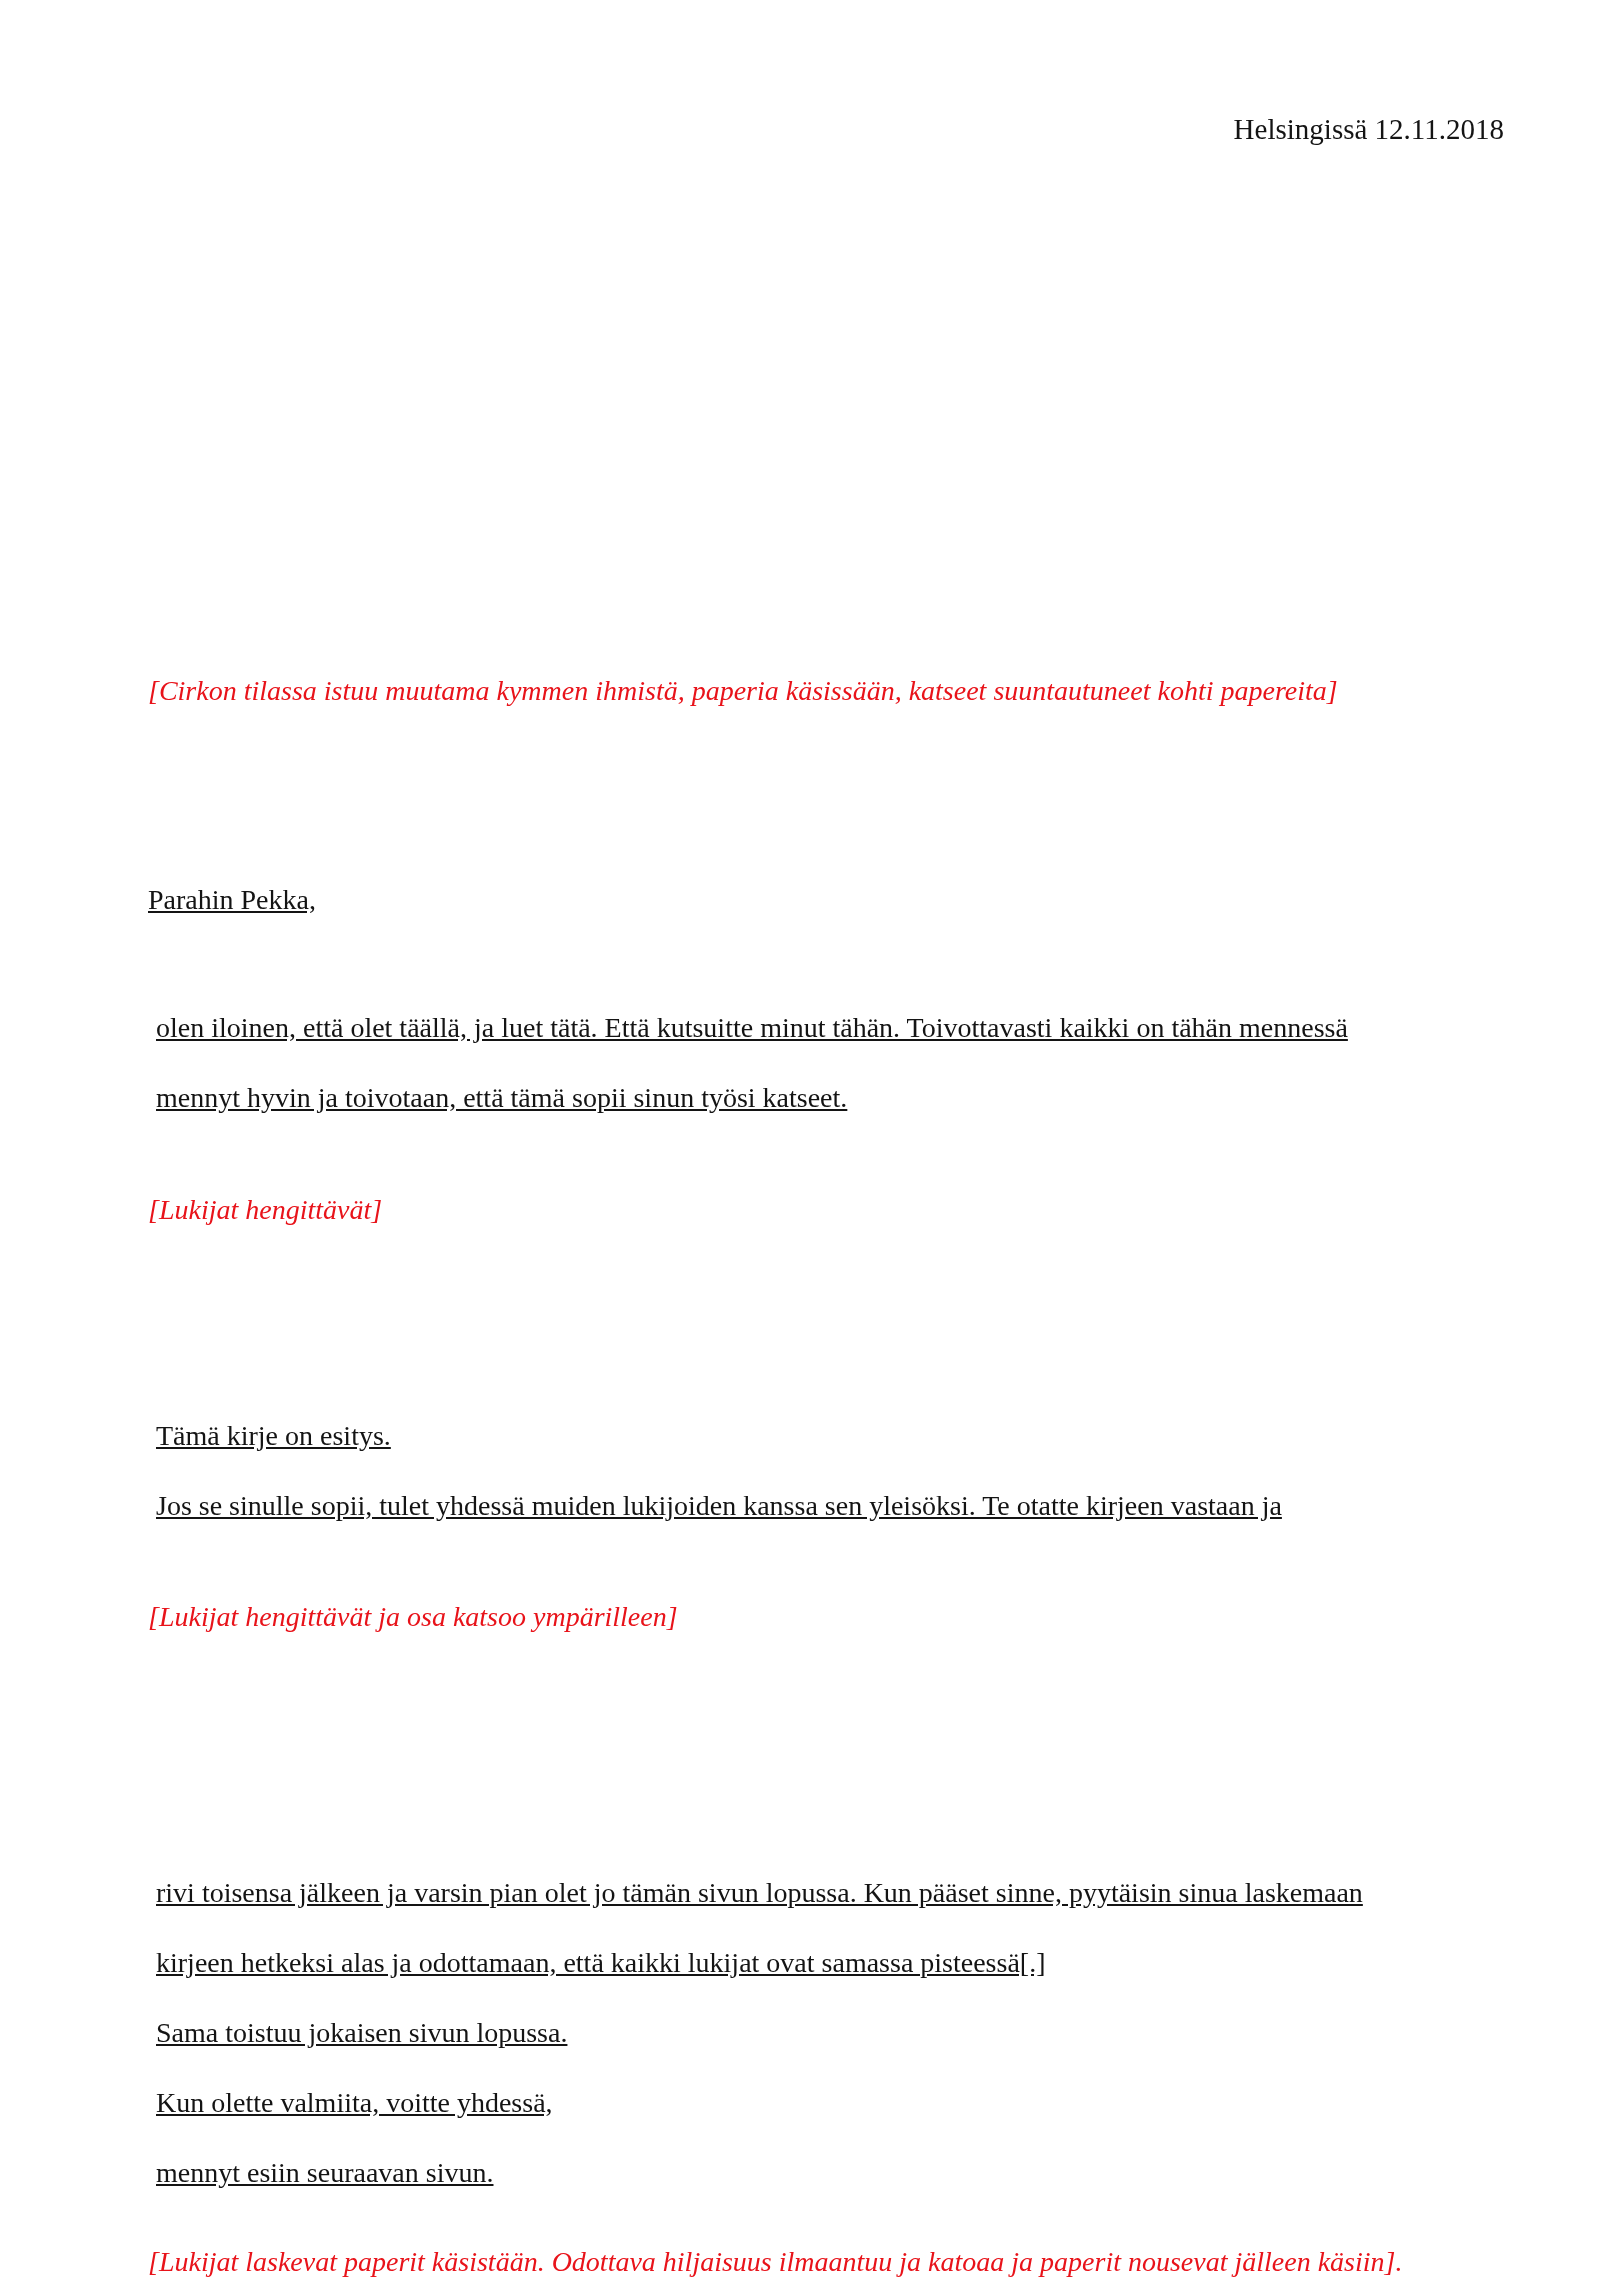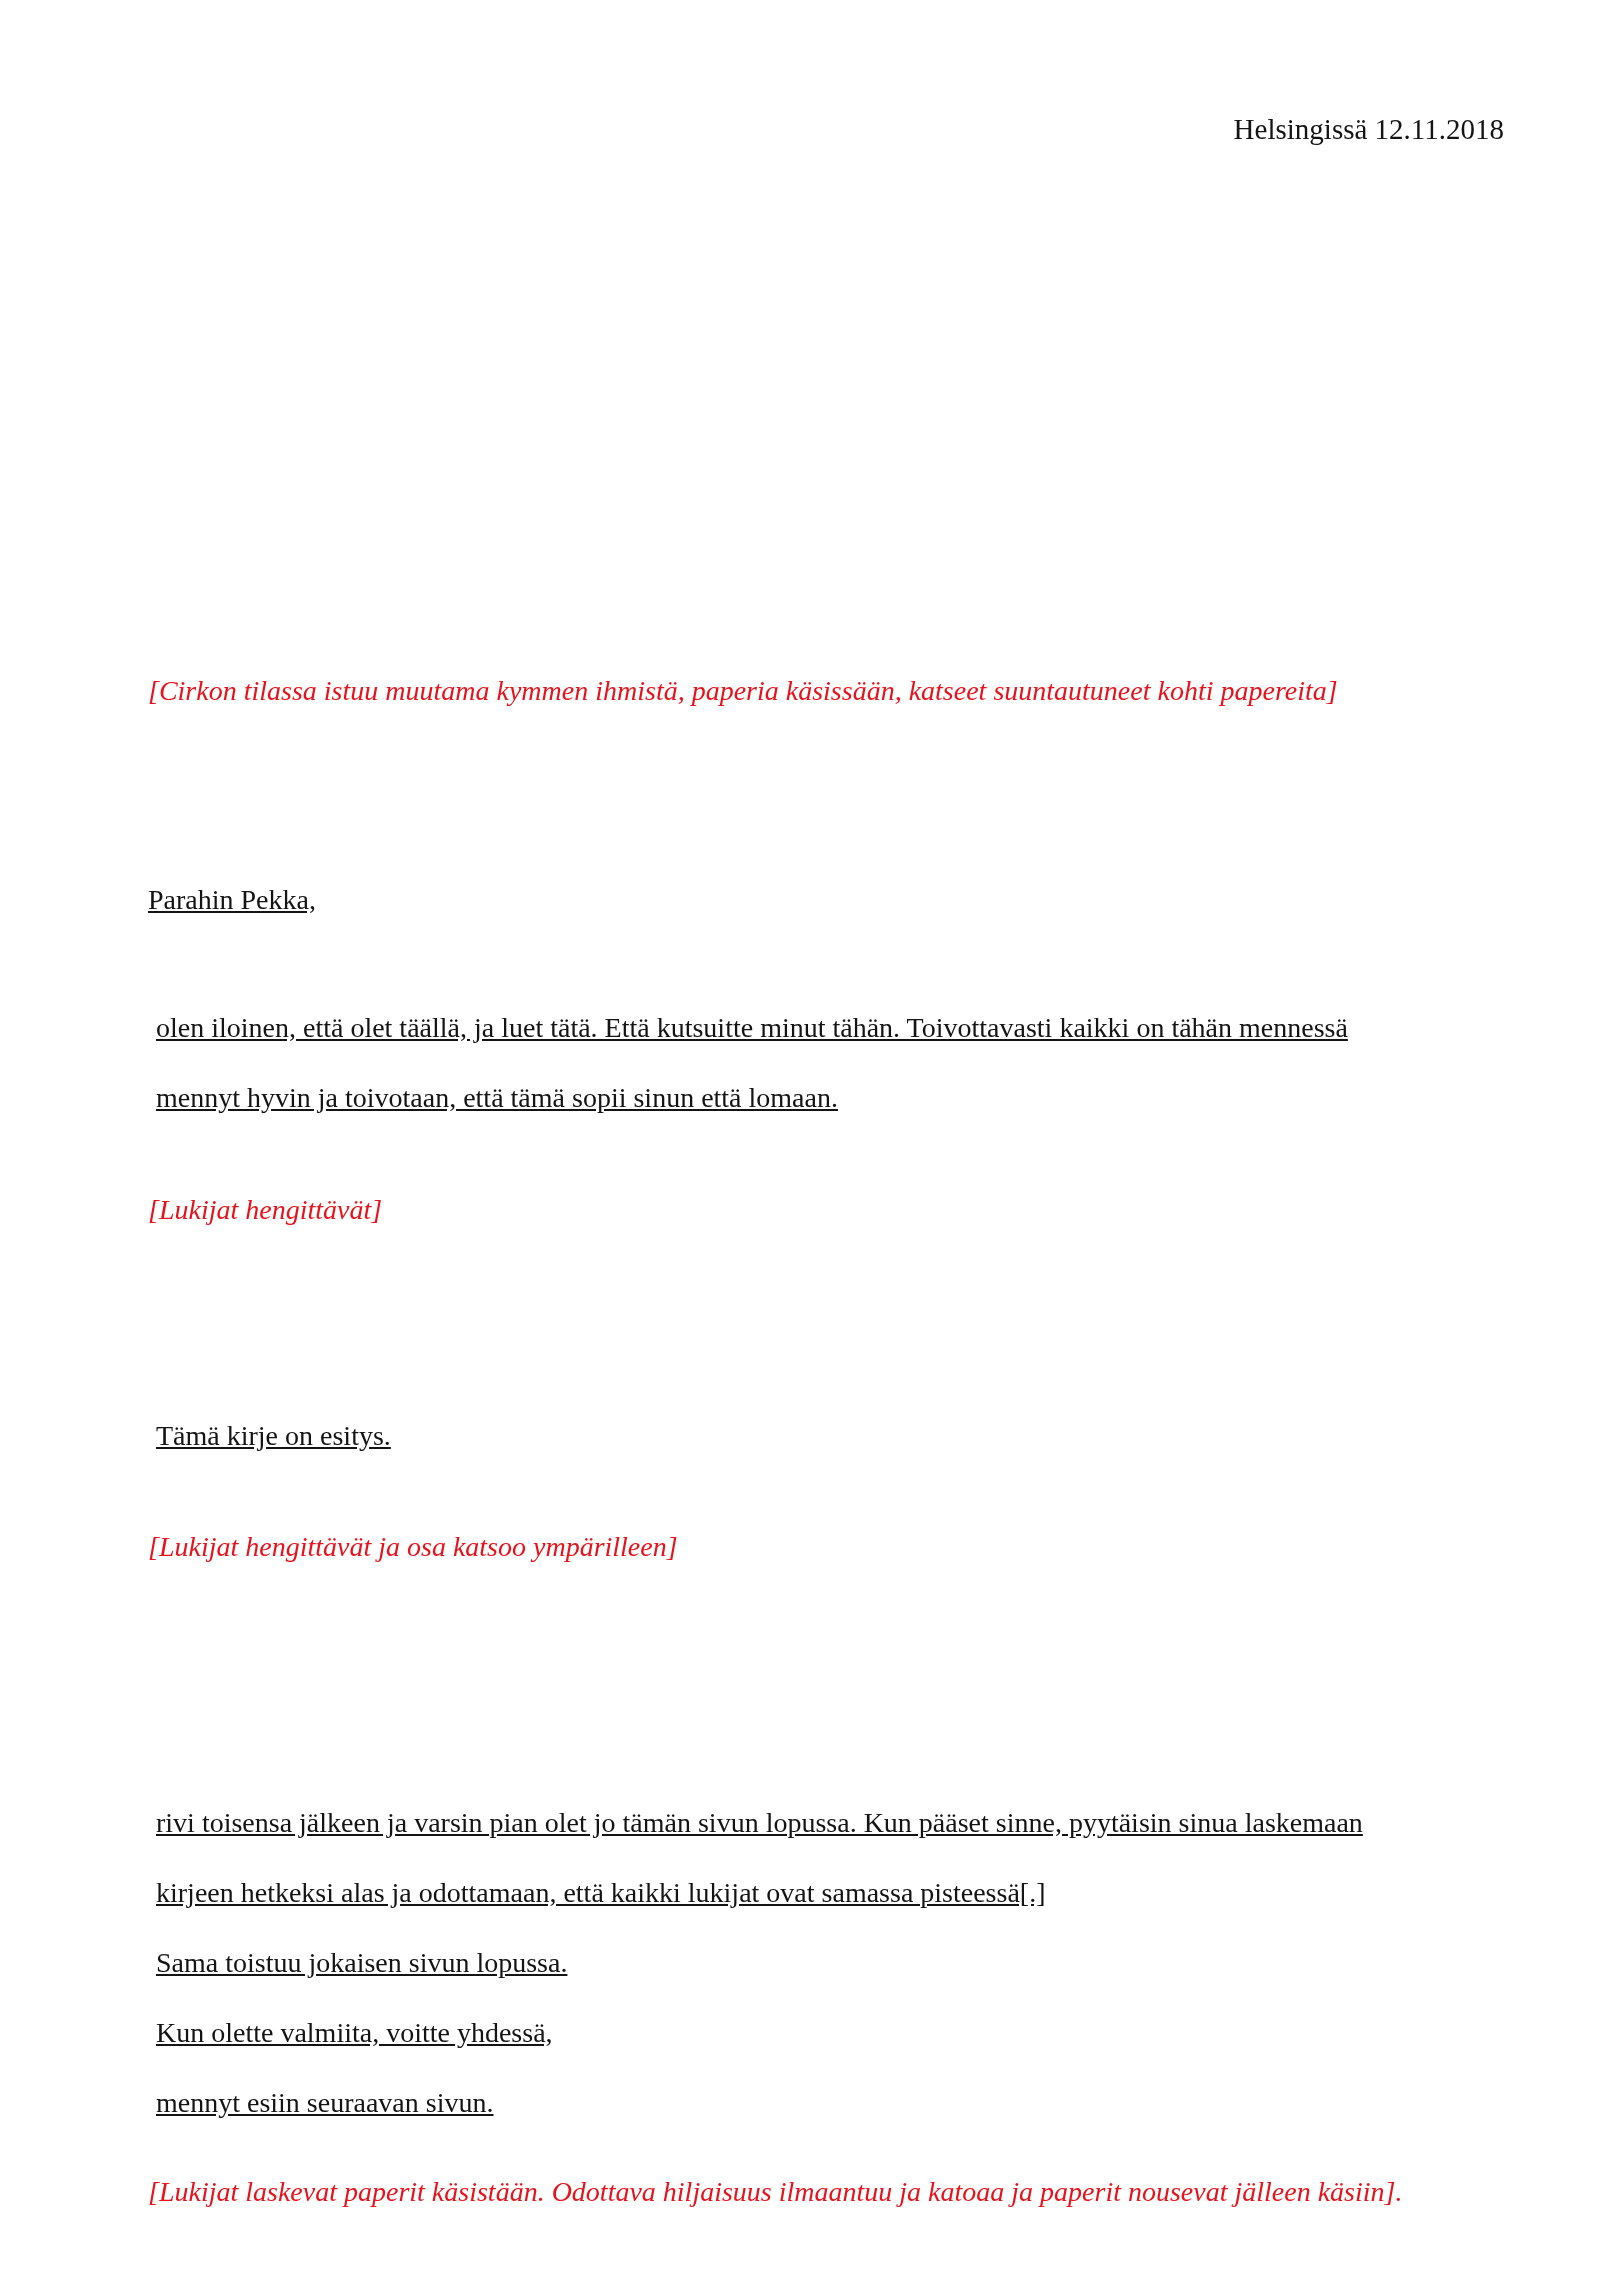--- a/index.html
+++ b/index.html
@@ -61,27 +61,28 @@
   <div class="date">Helsingissä 12.11.2018</div>
 
   <div class="content">
 
     <div class="stage stage-1">[Cirkon tilassa istuu muutama kymmen ihmistä, paperia käsissään, katseet suuntautuneet kohti papereita]</div>
 
     <div class="single salutation">Parahin Pekka,</div>
 
     <div class="para-1">
       <div class="line">olen iloinen, että olet täällä, ja luet tätä. Että kutsuitte minut tähän. Toivottavasti kaikki on tähän mennessä</div>
-      <div class="line">mennyt hyvin ja toivotaan, että tämä sopii sinun että lomaan.</div>
+      <div class="line">mennyt hyvin ja toivotaan, että tämä sopii sinun työsi katseet.</div>
     </div>
 
     <div class="stage stage-2">[Lukijat hengittävät]</div>
 
     <div class="para-2">
       <div class="line">Tämä kirje on esitys.</div>
+      <div class="line">Jos se sinulle sopii, tulet yhdessä muiden lukijoiden kanssa sen yleisöksi. Te otatte kirjeen vastaan ja</div>
     </div>
 
     <div class="stage stage-3">[Lukijat hengittävät ja osa katsoo ympärilleen]</div>
 
     <div class="para-3">
       <div class="line">rivi toisensa jälkeen ja varsin pian olet jo tämän sivun lopussa. Kun pääset sinne, pyytäisin sinua laskemaan</div>
       <div class="line">kirjeen hetkeksi alas ja odottamaan, että kaikki lukijat ovat samassa pisteessä[.]</div>
       <div class="line">Sama toistuu jokaisen sivun lopussa.</div>
       <div class="line">Kun olette valmiita, voitte yhdessä,</div>
       <div class="line">mennyt esiin seuraavan sivun.</div>

